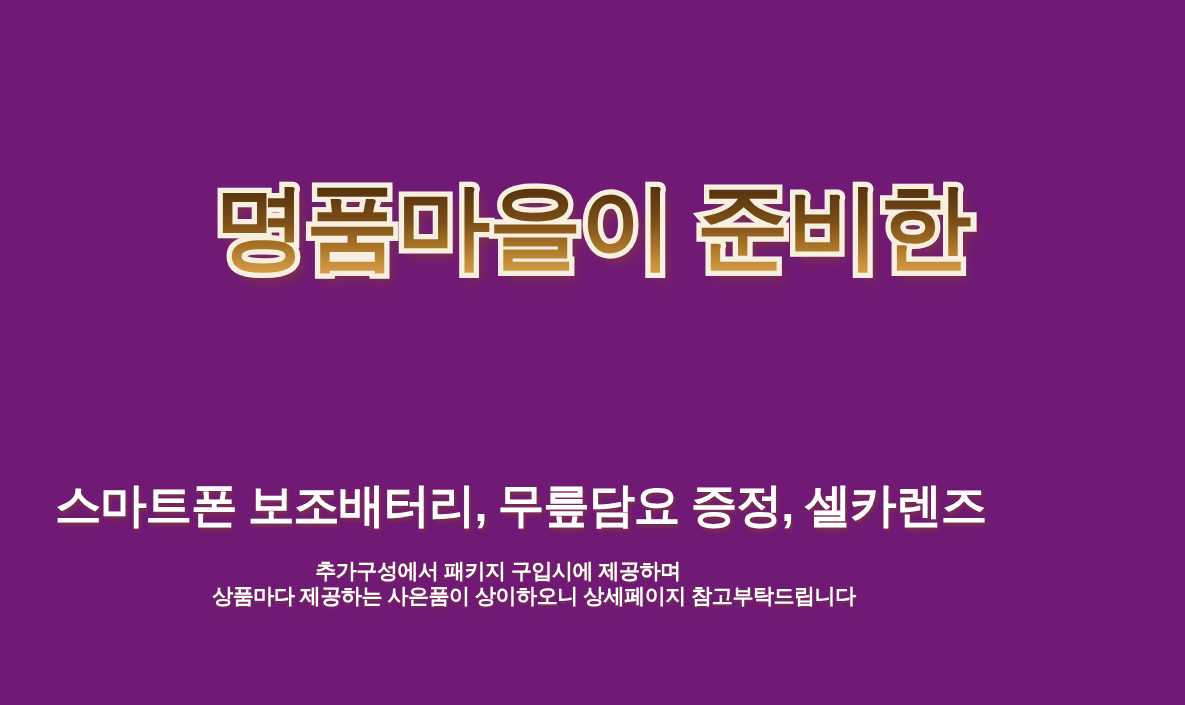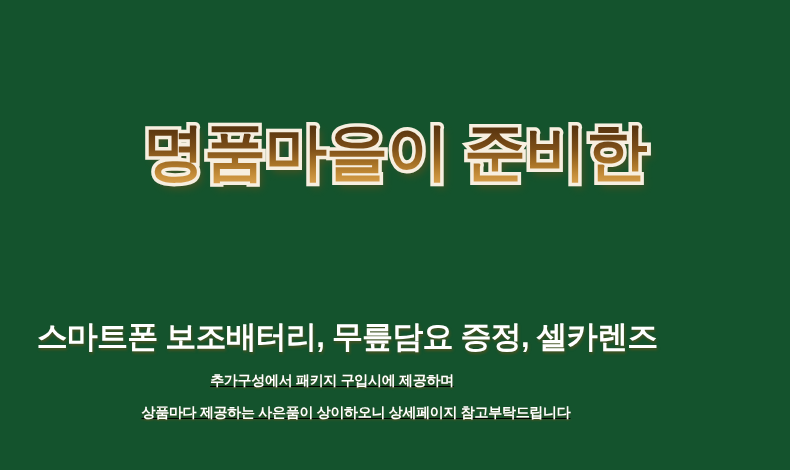--- a/index.html
+++ b/index.html
@@ -11,21 +11,21 @@
     width: 790px;
     height: 470px;
     overflow: hidden;
     font-family: "Liberation Sans", "DejaVu Sans", sans-serif;
   }
 
   #banner {
     position: relative;
     width: 790px;
     height: 470px;
-    background: #14532d;
+    background: #701a75;
     box-sizing: border-box;
     display: flex;
     flex-direction: column;
     align-items: center;
   }
 
   
   .headline-block {
     position: absolute;
     top: 118px;
@@ -102,36 +102,35 @@
     white-space: nowrap;
   }
 
   
   .fineprint {
     position: absolute;
     top: 372px;
     left: 0;
     width: 664px;
     text-align: center;
-    text-decoration: underline;
   }
 
   .fine-line {
     display: block;
     font-size: 14px;
     line-height: 16px;
     font-weight: 700;
     letter-spacing: -0.3px;
     color: #ffffff;
     text-shadow: 0px 1px 2px rgba(140, 78, 16, 0.40);
     white-space: nowrap;
   }
 
   .fine-line + .fine-line {
-    margin-top: 16px;
+    margin-top: 1px;
     padding-left: 48px;
   }
 </style>
 </head>
 <body>
 
 <div id="banner">
 
   <div class="headline-block">
 

